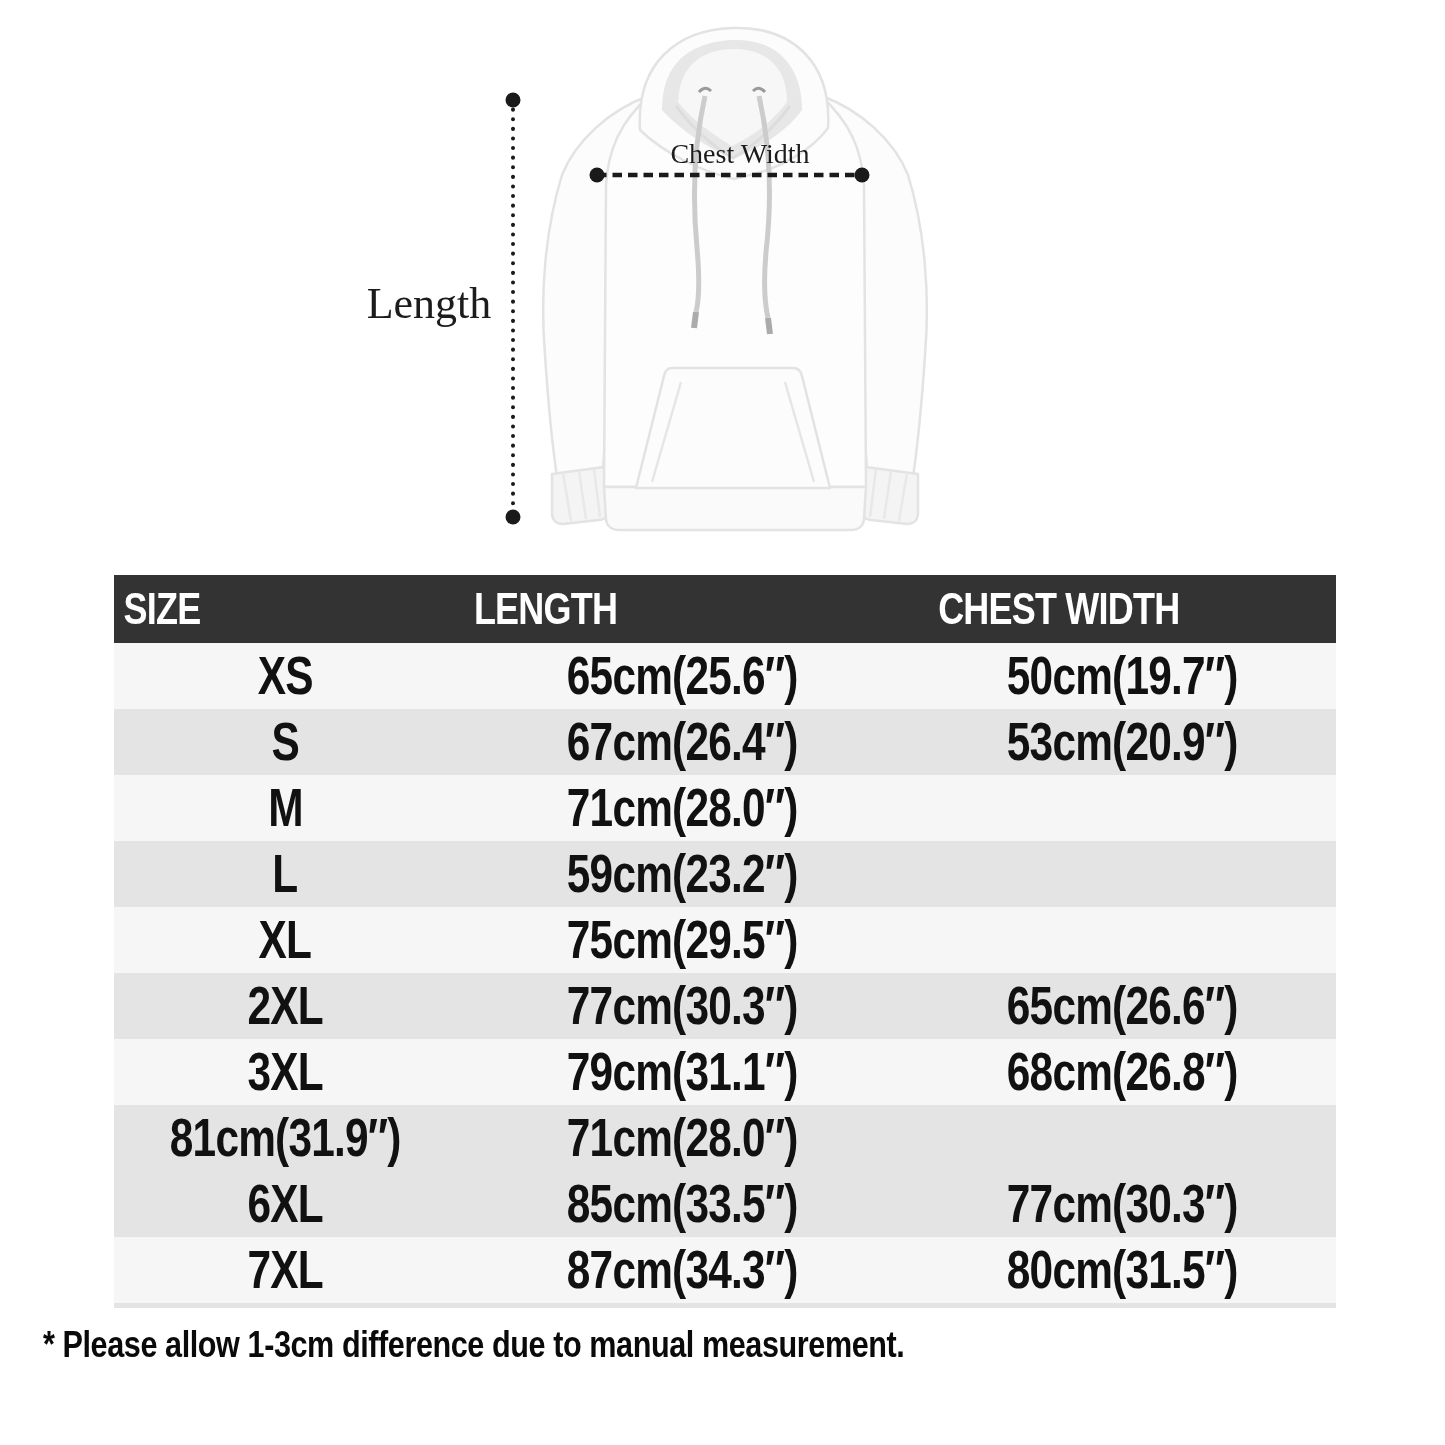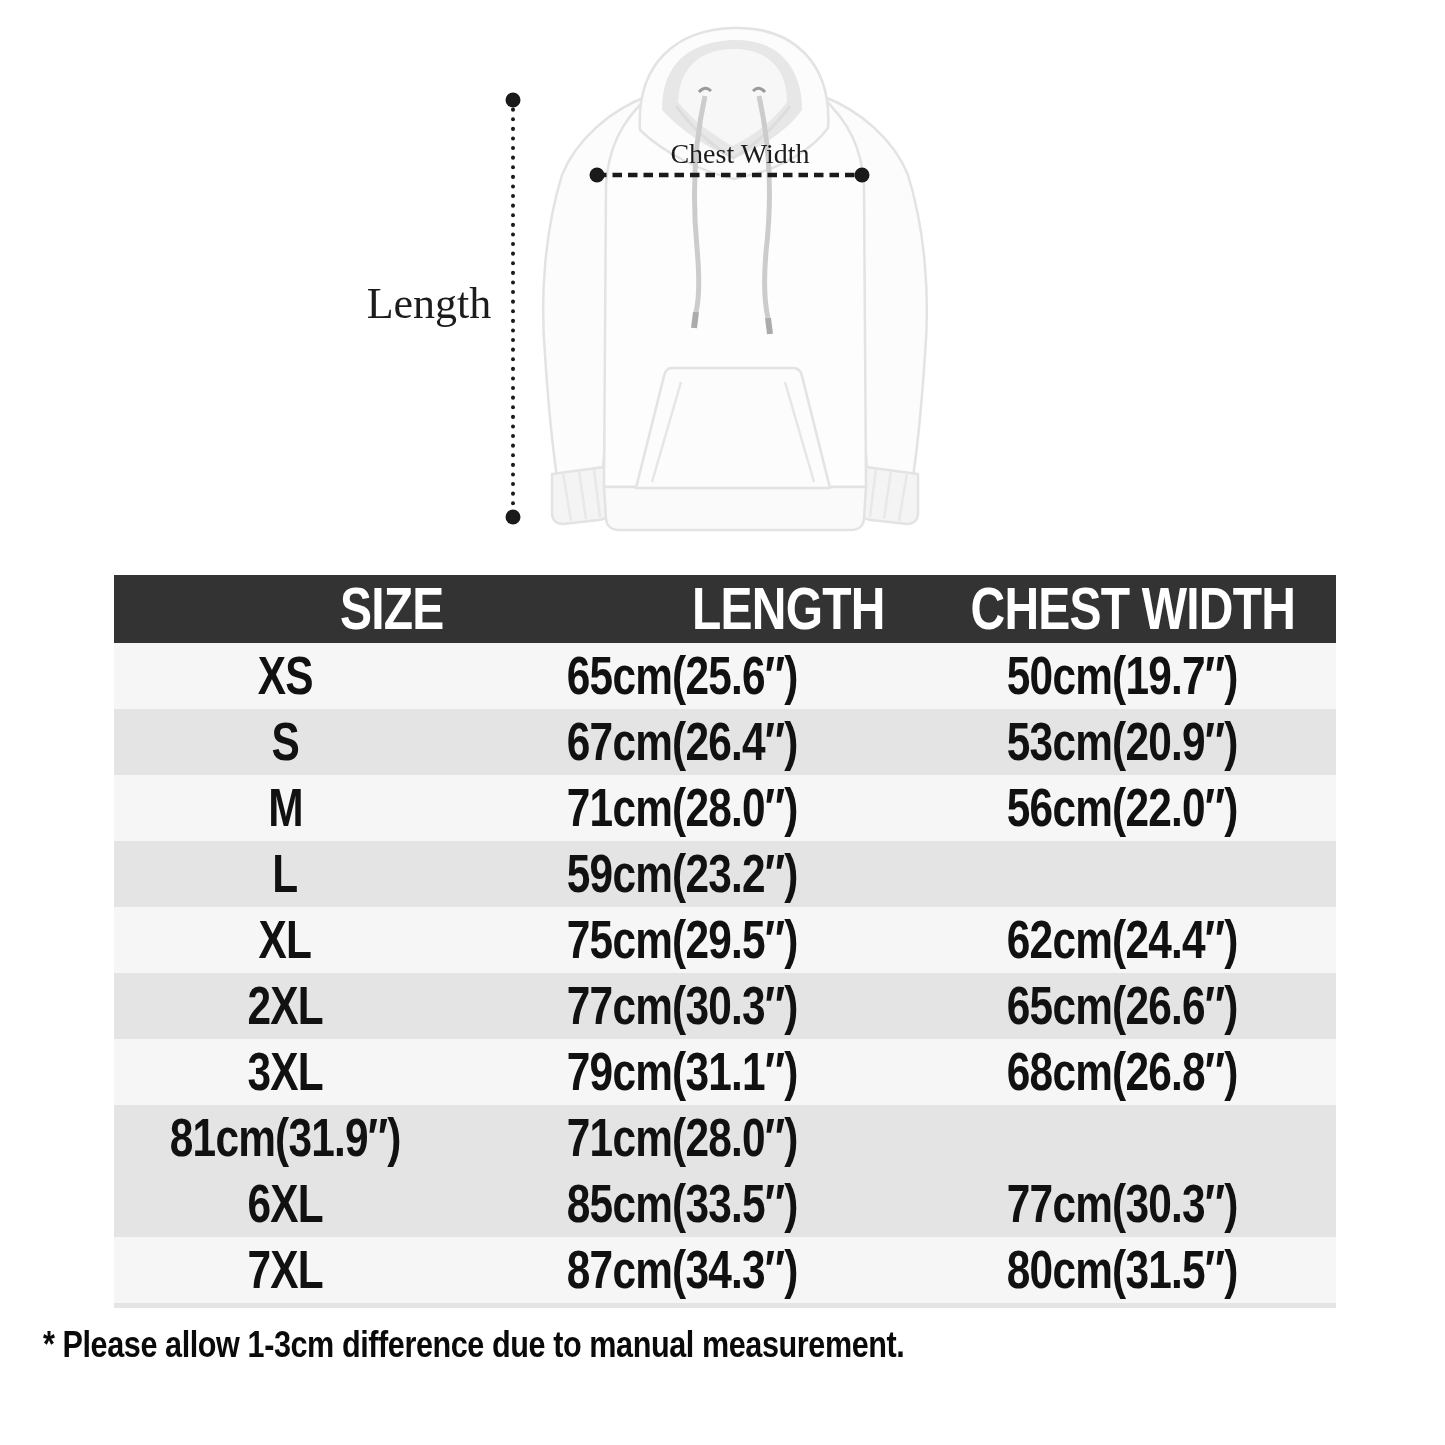--- a/index.html
+++ b/index.html
@@ -31,22 +31,22 @@
   
   .chart{
     margin-left:114px;width:1222px;
     border-bottom:5px solid var(--row-alt);
   }
   .tr{display:grid;grid-template-columns:28% 37% 35%;}
   .thead{background:var(--header-bg);}
   .thead .cell{
     height:68px;line-height:68px;
     color:var(--header-text);
-    font-size:60px;font-weight:bold;
-    text-align:right;white-space:nowrap;
+    font-size:45px;font-weight:bold;
+    text-align:left;white-space:nowrap;
   }
   .tbody .tr{background:var(--row-light);}
   .tbody .tr.alt{background:var(--row-alt);}
   .tbody .cell{
     height:66px;line-height:66px;
     color:#111111;font-size:53px;font-weight:bold;
     text-align:center;white-space:nowrap;
   }
   .cnd{
     display:inline-block;
@@ -151,32 +151,30 @@
 
   <div class="tr alt">
     <div class="cell"><span class="cnd">S</span></div>
     <div class="cell"><span class="cnd">67cm(26.4″)</span></div>
     <div class="cell"><span class="cnd">53cm(20.9″)</span></div>
   </div>
 
   <div class="tr">
     <div class="cell"><span class="cnd">M</span></div>
     <div class="cell"><span class="cnd">71cm(28.0″)</span></div>
-    <div class="cell"><span class="cnd">56cm(22.0″)</span></div>
   </div>
 
   <div class="tr alt">
     <div class="cell"><span class="cnd">L</span></div>
     <div class="cell"><span class="cnd">59cm(23.2″)</span></div>
   </div>
 
   <div class="tr">
     <div class="cell"><span class="cnd">XL</span></div>
     <div class="cell"><span class="cnd">75cm(29.5″)</span></div>
-    <div class="cell"><span class="cnd">62cm(24.4″)</span></div>
   </div>
 
   <div class="tr alt">
     <div class="cell"><span class="cnd">2XL</span></div>
     <div class="cell"><span class="cnd">77cm(30.3″)</span></div>
     <div class="cell"><span class="cnd">65cm(26.6″)</span></div>
   </div>
 
   <div class="tr">
     <div class="cell"><span class="cnd">3XL</span></div>

